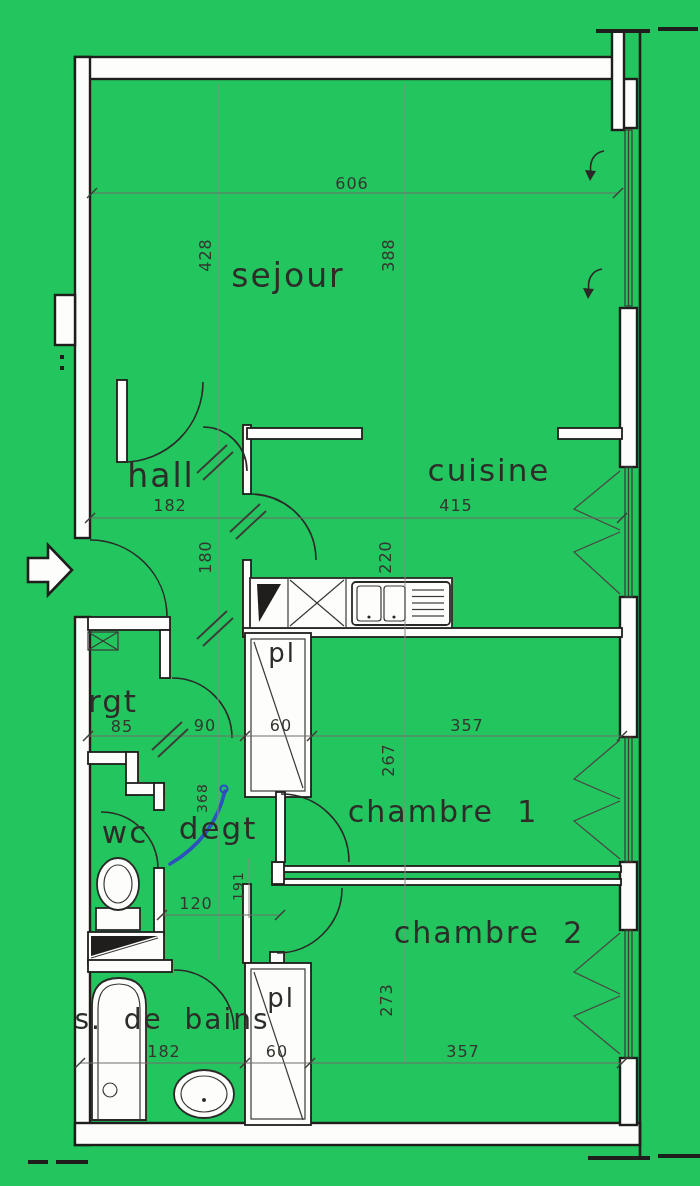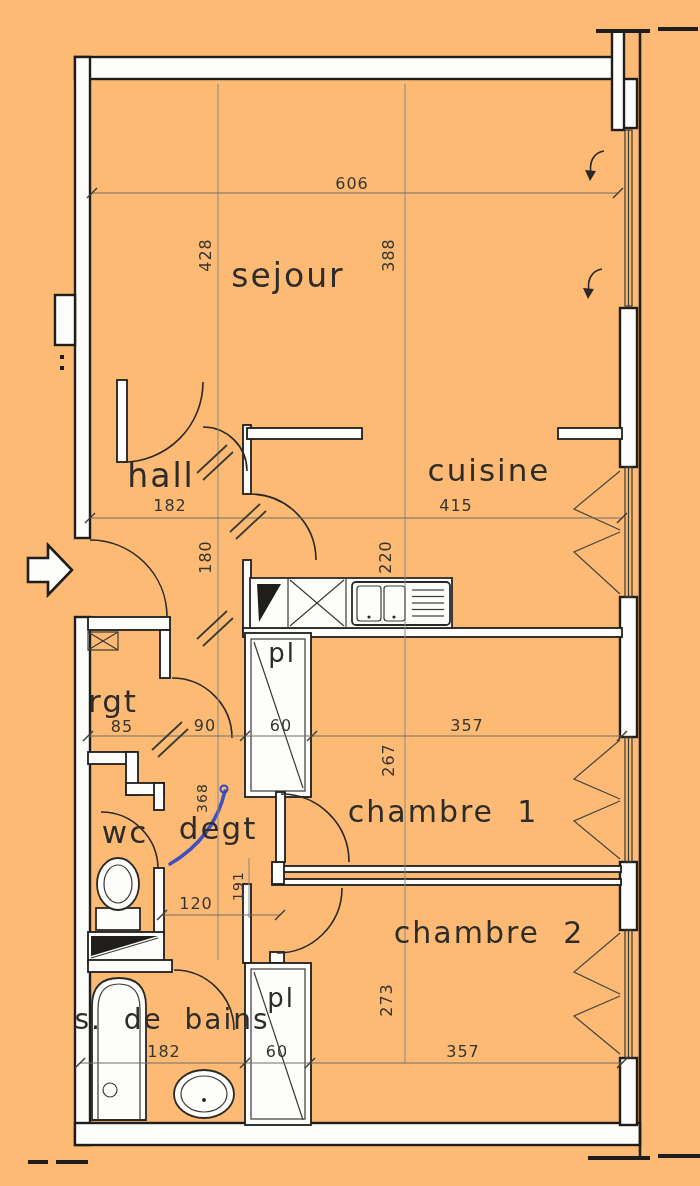--- a/index.html
+++ b/index.html
@@ -1,17 +1,17 @@
 <!DOCTYPE html>
 <html><head>
 <meta charset="utf-8">
 <style>
   html,body{margin:0;padding:0;background:#ffffff;}
   body{font-family:"DejaVu Sans",sans-serif;}
-  #plan-wrap{width:700px;height:1186px;position:relative;background:#fdba74;overflow:hidden;}
+  #plan-wrap{width:700px;height:1186px;position:relative;background:#22c55e;overflow:hidden;}
   svg{display:block;}
   .room-label{fill:#2d2c29;letter-spacing:2px;}
   .dim-label{fill:#35342f;font-size:16px;letter-spacing:1px;}
   .dim-label-sm{fill:#35342f;font-size:14px;letter-spacing:1px;}
   .wall{fill:#fdfdfb;stroke:#1f1e1c;stroke-width:2.4;}
   .wall-thin{fill:#fdfdfb;stroke:#1f1e1c;stroke-width:1.8;}
   .wline{stroke:#1f1e1c;stroke-width:2.6;fill:none;}
   .tick-heavy{stroke:#1f1e1c;stroke-width:4;fill:none;}
   .door{stroke:#2a2927;stroke-width:1.6;fill:none;}
   .fixture{stroke:#2a2927;stroke-width:1.8;fill:#fdfdfb;}

